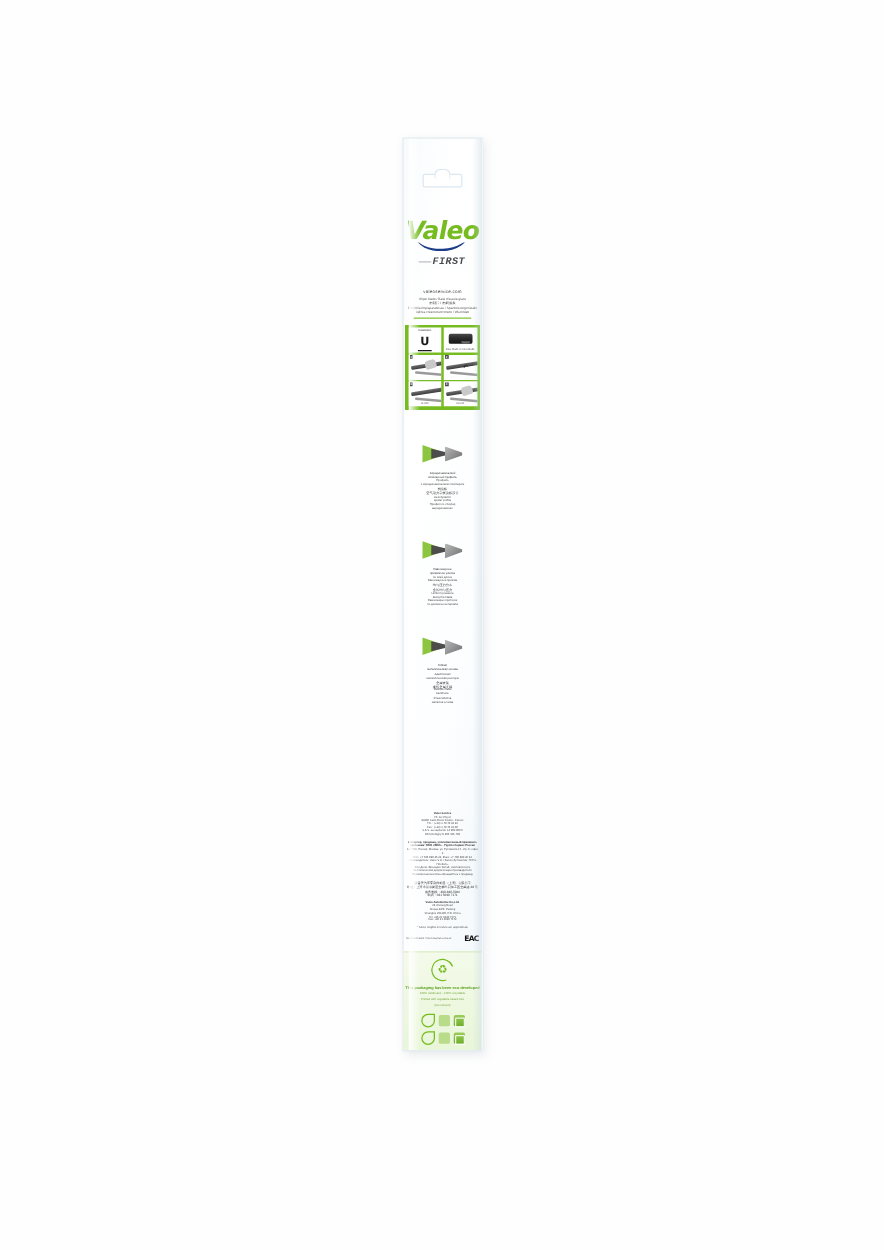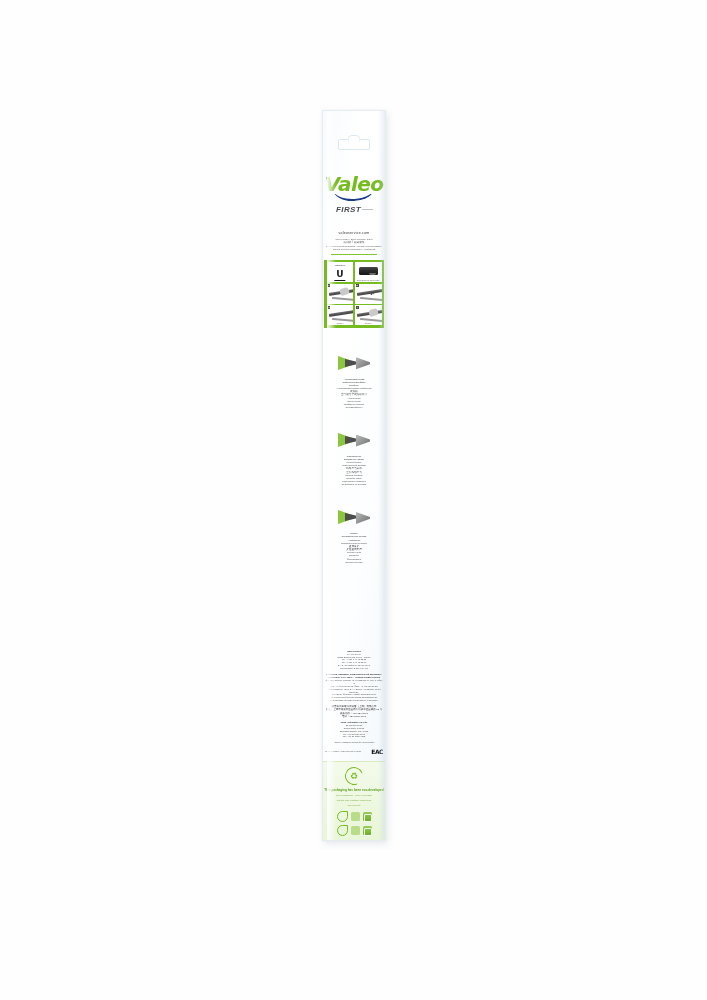--- a/index.html
+++ b/index.html
@@ -54,23 +54,23 @@
   .valeo-swoosh{
     width:44px;height:7px;margin:0 auto;position:relative;overflow:hidden;
   }
   .valeo-swoosh:before{
     content:"";position:absolute;left:1px;top:-6px;width:42px;height:11px;
     border-bottom:2.4px solid #1b3c87;border-radius:0 0 50% 50%/0 0 100% 100%;
     transform:rotate(-3deg);
   }
   .first-logo{
     margin:4px auto 16px;width:38px;height:10px;position:relative;
-    font-family:Liberation Sans, sans-serif;font-style:italic;font-weight:bold;
+    font-family:Liberation Mono, monospace;font-style:italic;font-weight:bold;
     font-size:8px;line-height:10px;color:#4a4a4a;letter-spacing:.4px;
-    text-align:left;
+    text-align:right;
   }
   .first-logo .bar{
     position:absolute;left:0;right:0;top:4px;height:1px;background:#8c8c8c;opacity:.55;
   }
   .first-logo span{position:relative;background:#fdfeff;padding:0 1px;}
 
   .weburl{
     margin-top:5px;font-size:3.6px;line-height:5px;color:#3a3a3a;
     letter-spacing:.2px;text-align:center;
   }

